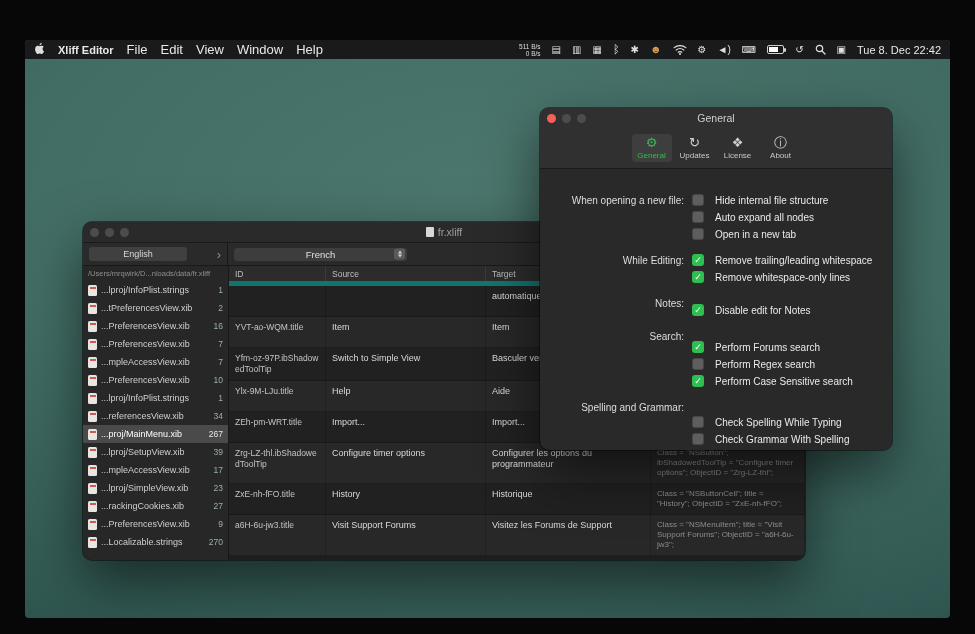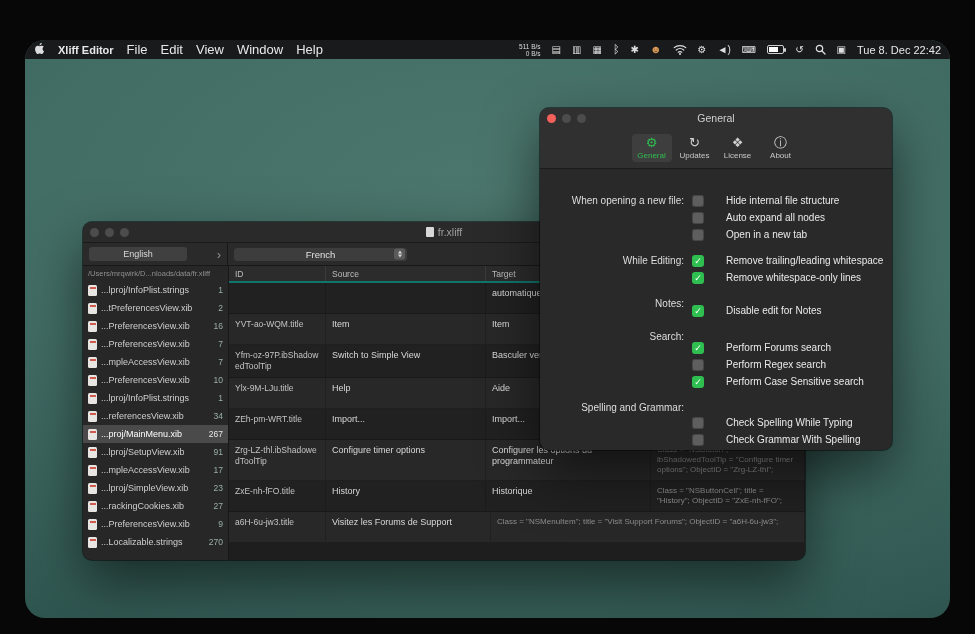--- a/index.html
+++ b/index.html
@@ -1,20 +1,20 @@
 <!DOCTYPE html>
 <html style="--accent: #2fbf50;"><head>
 <meta charset="utf-8">
 <style>
   html,body{margin:0;padding:0}
   body{width:975px;height:634px;position:relative;overflow:hidden;background:#070708;
        font-family:"Liberation Sans","DejaVu Sans",sans-serif}
   :root{--accent:#2fbf50}
 
-  .desktop{position:absolute;left:25px;top:40px;width:925px;height:578px;border-radius:20px;overflow:hidden;
+  .desktop{position:absolute;left:25px;top:40px;width:925px;height:578px;border-radius:4px;overflow:hidden;
     background:radial-gradient(130% 110% at 50% 28%,#4c776e 0%,#426d65 40%,#315852 72%,#203f3a 100%)}
 
   
   .menubar{position:absolute;top:0;left:0;width:100%;height:19px;background:rgba(24,24,26,.97);
     display:flex;align-items:center;justify-content:space-between;padding:0 9px;box-sizing:border-box;color:#e8e8e8}
   .mb-left{display:flex;align-items:center;gap:13px}
   .apple-menu{display:flex;align-items:center}
   .appname{font-weight:bold;font-size:11px}
   .menus{display:flex;gap:13px}
   .menu-item{font-size:13px;cursor:default}
@@ -63,21 +63,21 @@
   .path{font-size:7.5px;color:#8f8f8f;padding:3px 5px;white-space:nowrap;overflow:hidden}
   .file-row{height:18px;display:flex;align-items:center;gap:4px;padding:0 5px;font-size:9px;color:#cfcfcf;cursor:default}
   .file-row.selected{background:#4a4a4a;color:#fff}
   .file-label{white-space:nowrap;overflow:hidden;text-overflow:ellipsis}
   .file-icon{width:9px;height:11px;background:#e8e6e2;border-radius:1.5px;position:relative;flex:none}
   .file-icon::after{content:"";position:absolute;left:1.5px;right:1.5px;top:2.5px;height:1.5px;background:#cf5b4e}
   .badge{margin-left:auto;color:#9ab0aa;font-size:8.5px;flex:none}
   .file-row.selected .badge{color:#e8e8e8}
 
   .table-area{flex:1;display:flex;flex-direction:column;background:#1e1e1e;overflow:hidden}
-  .thead{display:flex;height:15px;background:#2c2c2c;border-bottom:2px solid #0f766e;font-size:8.5px;color:#bdbdbd;flex:none}
+  .thead{display:flex;height:15px;background:#2c2c2c;border-bottom:5px solid #0f766e;font-size:8.5px;color:#bdbdbd;flex:none}
   .thead .cell{padding:0 6px;border-right:1px solid #3a3a3a;display:flex;align-items:center;box-sizing:border-box}
   .col-id{width:97px;flex:none}.col-source{width:160px;flex:none}.col-target{width:165px;flex:none}.col-note{flex:1}
   .tbody{flex:1;overflow:hidden}
   .trow{display:flex;min-height:30px;border-bottom:1px solid rgba(0,0,0,.22)}
   .trow:nth-child(odd){background:#212121}
   .trow:nth-child(even){background:#282828}
   .trow .cell{padding:5px 6px;box-sizing:border-box;font-size:9px;line-height:11px;color:#d9d9d9;
     border-right:1px solid rgba(0,0,0,.18)}
   .trow .idc{font-size:8.5px;color:#c4c4c4;word-break:break-all}
   .trow .notec{font-size:8px;line-height:10px;color:#8d8d8d}
@@ -93,21 +93,21 @@
   .tb-item .tlabel{font-size:8px;color:#c9c9c9}
   .tb-item.selected{background:rgba(255,255,255,.07)}
   .tb-item.selected .ticon,.tb-item.selected .tlabel{color:var(--accent)}
   .prefs-content{padding-top:25px}
   .section{display:flex;align-items:flex-start;margin-bottom:13px}
   .section:nth-child(3) .sec-options{margin-top:7px}
   .section:nth-child(4) .sec-options{margin-top:11px}
   .section:nth-child(5) .sec-options{margin-top:15px}
   .sec-label{width:152px;flex:none;text-align:right;padding-right:8px;font-size:10px;line-height:13px;color:#dedede;box-sizing:border-box}
   .sec-options{display:flex;flex-direction:column;gap:4px}
-  .opt{display:flex;align-items:center;gap:22px;cursor:default}
+  .opt{display:flex;align-items:flex-start;gap:11px;cursor:default}
   .cb{width:12px;height:12px;border-radius:3px;background:#5e5e5e;box-shadow:inset 0 0 0 1px rgba(0,0,0,.25);
     display:flex;align-items:center;justify-content:center;font-size:9px;color:transparent;flex:none}
   .cb.checked{background:var(--accent);color:#fff;box-shadow:none}
   .opt-label{font-size:10px;color:#eaeaea;line-height:13px}
 </style>
 </head>
 <body>
 
 <div class="frame" data-name="screenshot-frame">
 <div class="desktop" data-name="desktop">
@@ -243,21 +243,21 @@
                 <span class="badge" data-name="string-count-badge">34</span>
               </div>
               <div class="file-row selected" data-name="file-row">
                 <span class="file-icon" data-name="file-icon"></span>
                 <span class="file-label" data-name="file-name">...proj/MainMenu.xib</span>
                 <span class="badge" data-name="string-count-badge">267</span>
               </div>
               <div class="file-row" data-name="file-row">
                 <span class="file-icon" data-name="file-icon"></span>
                 <span class="file-label" data-name="file-name">...lproj/SetupView.xib</span>
-                <span class="badge" data-name="string-count-badge">91</span>
+                <span class="badge" data-name="string-count-badge">39</span>
               </div>
               <div class="file-row" data-name="file-row">
                 <span class="file-icon" data-name="file-icon"></span>
                 <span class="file-label" data-name="file-name">...mpleAccessView.xib</span>
                 <span class="badge" data-name="string-count-badge">17</span>
               </div>
               <div class="file-row" data-name="file-row">
                 <span class="file-icon" data-name="file-icon"></span>
                 <span class="file-label" data-name="file-name">...lproj/SimpleView.xib</span>
                 <span class="badge" data-name="string-count-badge">23</span>
@@ -324,20 +324,21 @@
                 <div class="cell col-note notec" data-name="note-cell">Class = "NSButton"; ibShadowedToolTip = "Configure timer options"; ObjectID = "Zrg-LZ-thl";</div>
               </div>
               <div class="trow" data-name="table-row">
                 <div class="cell col-id idc" data-name="id-cell">ZxE-nh-fFO.title</div>
                 <div class="cell col-source" data-name="source-cell">History</div>
                 <div class="cell col-target" data-name="target-cell">Historique</div>
                 <div class="cell col-note notec" data-name="note-cell">Class = "NSButtonCell"; title = "History"; ObjectID = "ZxE-nh-fFO";</div>
               </div>
               <div class="trow" data-name="table-row">
                 <div class="cell col-id idc" data-name="id-cell">a6H-6u-jw3.title</div>
+                <div class="cell col-source" data-name="source-cell">Visit Support Forums</div>
                 <div class="cell col-target" data-name="target-cell">Visitez les Forums de Support</div>
                 <div class="cell col-note notec" data-name="note-cell">Class = "NSMenuItem"; title = "Visit Support Forums"; ObjectID = "a6H-6u-jw3";</div>
               </div>
             </div>
       </div>
     </div>
   </div>
 
   <div class="window prefs-window" data-name="preferences-window">
     <div class="titlebar" data-name="prefs-titlebar">

